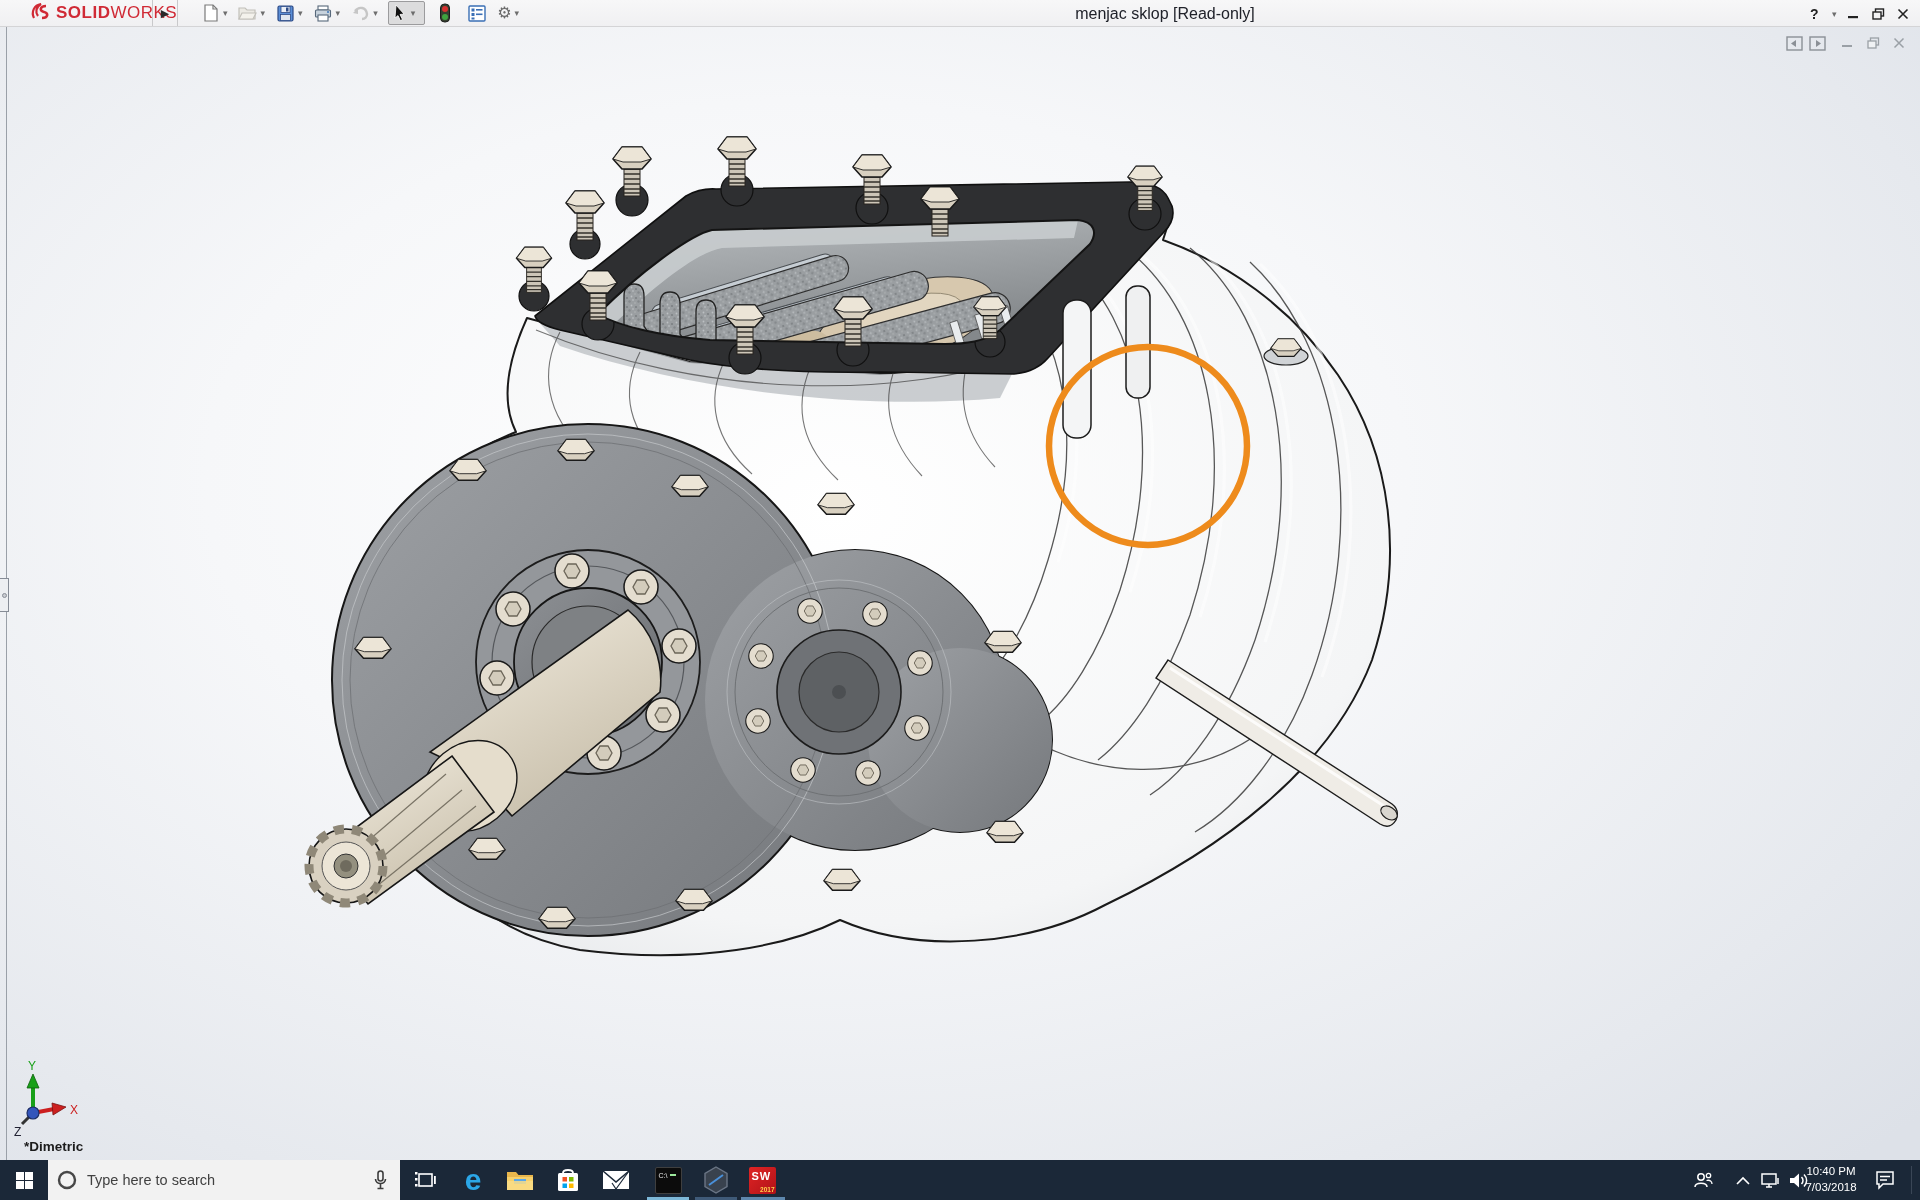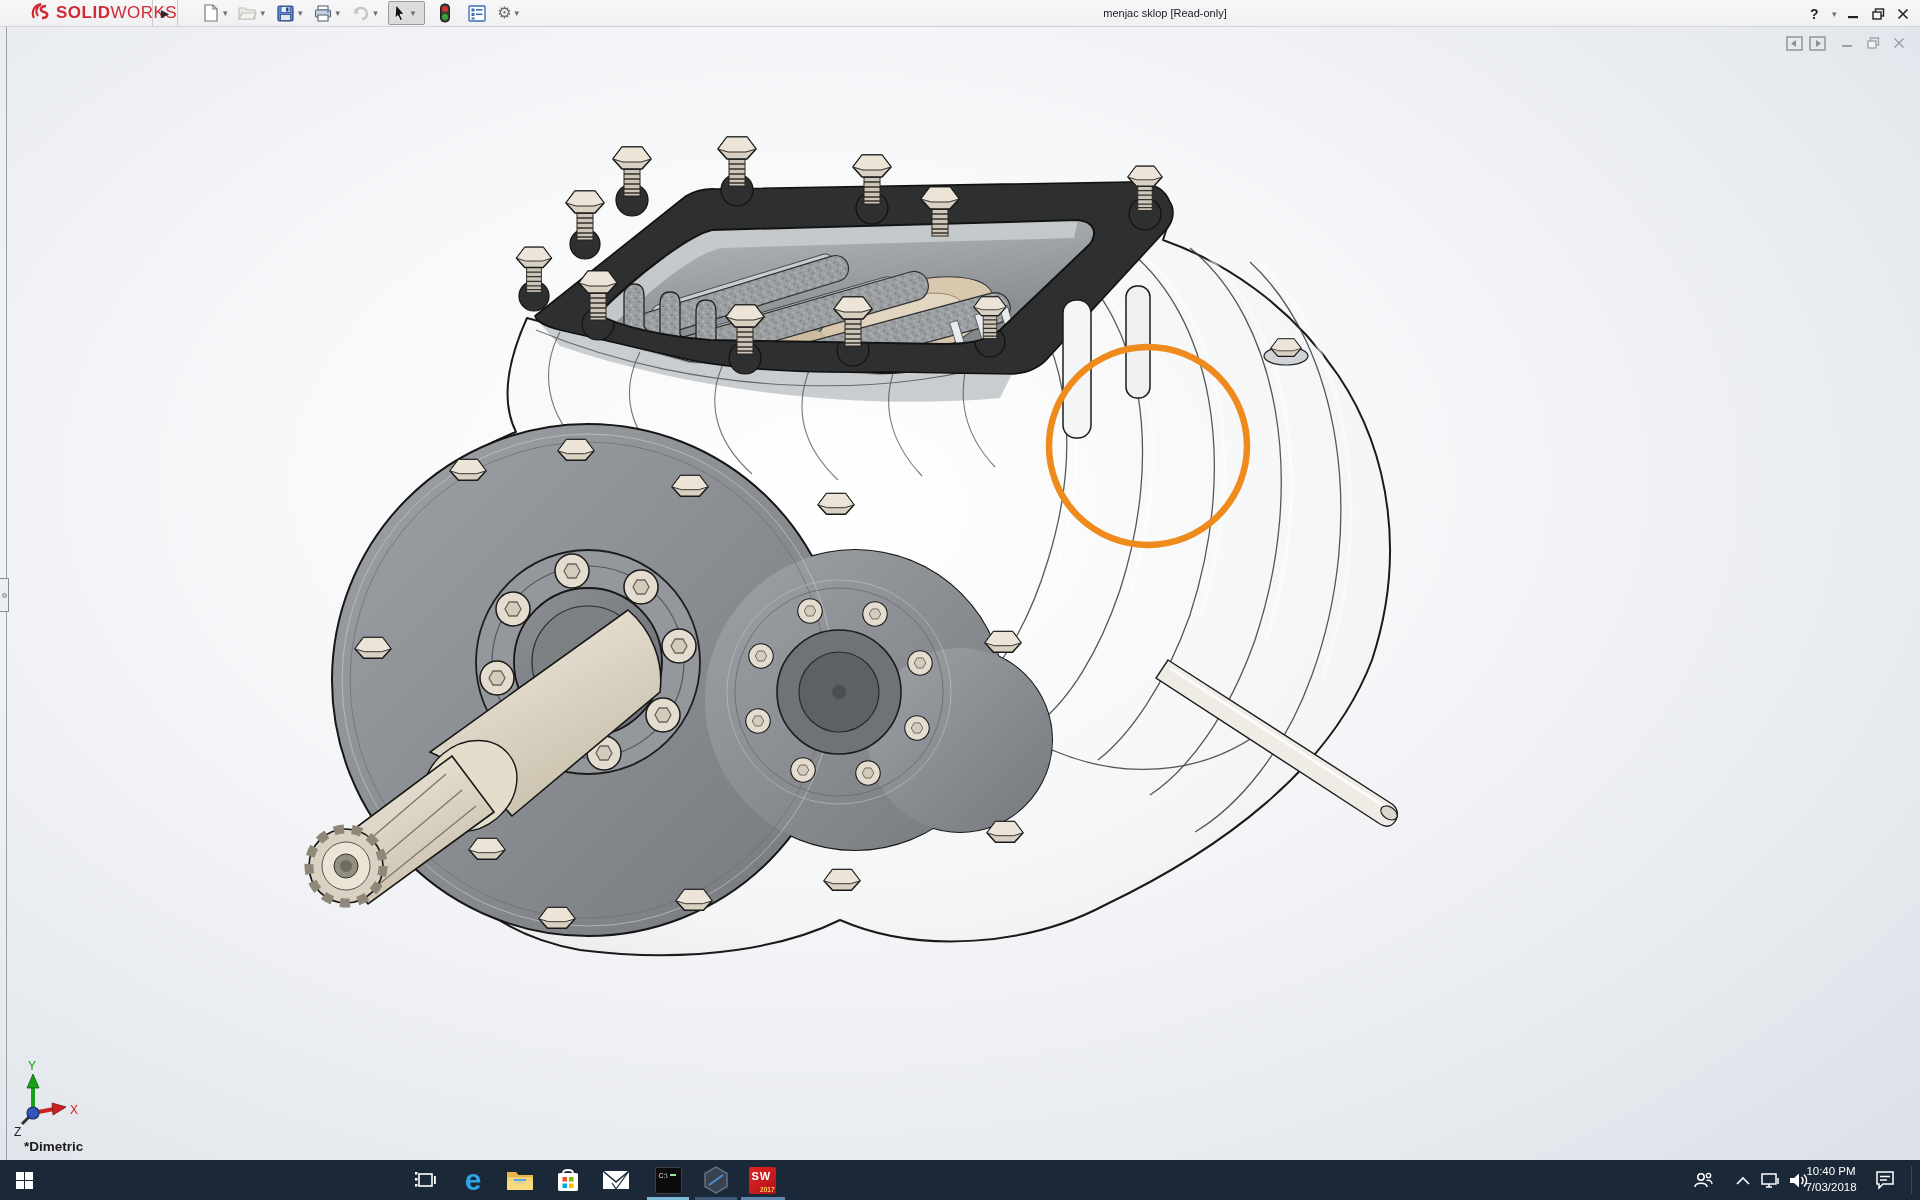--- a/index.html
+++ b/index.html
@@ -17,21 +17,21 @@
                 border-left:1px solid #c9c9cb; border-right:1px solid #c9c9cb;
                 display:flex; align-items:center; justify-content:center;
                 color:#2a2a2a; font-size:11px; }
   .tb-icons { position:absolute; left:200px; top:0; height:26px; display:flex; align-items:center; }
   .tb-item { display:flex; align-items:center; margin-right:4px; }
   .tb-caret { font-size:9px; color:#6d6d6d; margin:0 6px 0 3px; }
   .tb-ico { width:20px; height:20px; display:flex; align-items:center; justify-content:center; }
   .select-box { display:flex; align-items:center; background:#dcdcdd; border:1px solid #9b9b9d; border-radius:2px; height:24px; padding:0 3px; }
   .gear-glyph { font-size:16px; color:#6b6b6b; line-height:1; }
   #doc-title { position:absolute; left:1040px; top:0; width:250px; height:37px; line-height:27px;
-               text-align:center; font-size:11px; color:#20222a; }
+               text-align:center; font-size:16px; color:#20222a; }
   .win-ctl { position:absolute; top:0; height:27px; display:flex; align-items:center; }
   .help-label { font-size:14px; font-weight:bold; color:#222; }
 
   
   #viewport { position:absolute; top:27px; left:0; width:1920px; height:1133px;
       background:radial-gradient(ellipse 1500px 950px at 42% 40%, #ffffff 0%, #f6f7f9 40%, #e6e9ee 80%, #dde1e8 100%); }
   #scene { position:absolute; inset:0; width:100%; height:100%; }
   .left-edge { position:absolute; left:6px; top:0; bottom:0; width:1px; background:#9aa0a8; }
   .panel-tab { position:absolute; left:0; top:551px; width:9px; height:34px; background:#edeff2;
                border:1px solid #868c96; border-left:none; }
@@ -495,20 +495,30 @@
 
   <div id="taskbar">
     <div id="start-btn">
       <svg width="17" height="17" viewBox="0 0 17 17">
         <rect x="0" y="0" width="8" height="8" fill="#fff"></rect>
           <rect x="9" y="0" width="8" height="8" fill="#fff"></rect>
         <rect x="0" y="9" width="8" height="8" fill="#fff"></rect>
           <rect x="9" y="9" width="8" height="8" fill="#fff"></rect>
       </svg>
     </div>
+    <div id="search-box">
+      <svg width="20" height="20" viewBox="0 0 20 20" style="margin:0 10px 0 9px;">
+        <circle cx="10" cy="10" r="8" fill="none" stroke="#474747" stroke-width="2.4"></circle>
+      </svg>
+      <input type="text" placeholder="Type here to search" style="">
+      <svg width="15" height="20" viewBox="0 0 15 20" style="margin-right:12px;">
+        <rect x="5" y="1" width="5" height="10" rx="2.5" fill="none" stroke="#3c3c3c" stroke-width="1.6"></rect>
+        <path d="M2.5 9 C2.5 15 12.5 15 12.5 9 M7.5 14 v4 M4.5 18.5 h6" fill="none" stroke="#3c3c3c" stroke-width="1.6"></path>
+      </svg>
+    </div>
 
     <div class="tb-app" style="left:402px;">
       <svg width="22" height="20" viewBox="0 0 22 20">
         <rect x="5" y="4" width="13" height="12" fill="none" stroke="#fff" stroke-width="1.6"></rect>
         <rect x="1" y="2" width="2.5" height="2.5" fill="#fff"></rect>
           <rect x="1" y="8" width="2.5" height="2.5" fill="#fff"></rect>
           <rect x="1" y="14" width="2.5" height="2.5" fill="#fff"></rect>
         <rect x="20" y="6" width="1.8" height="8" fill="#fff"></rect>
       </svg>
     </div>

